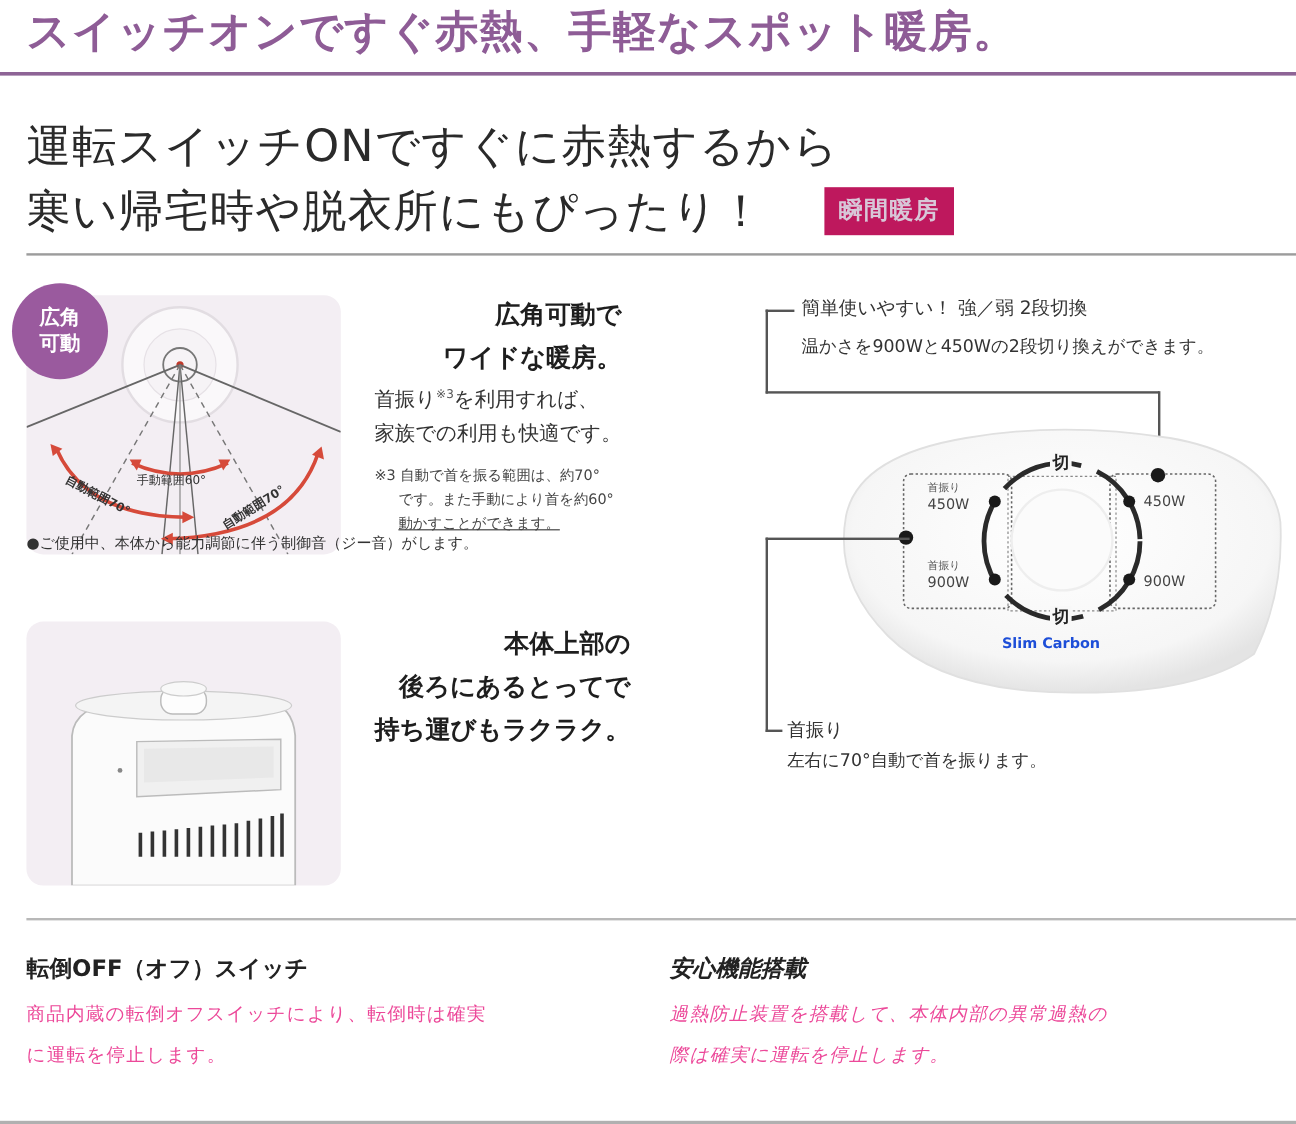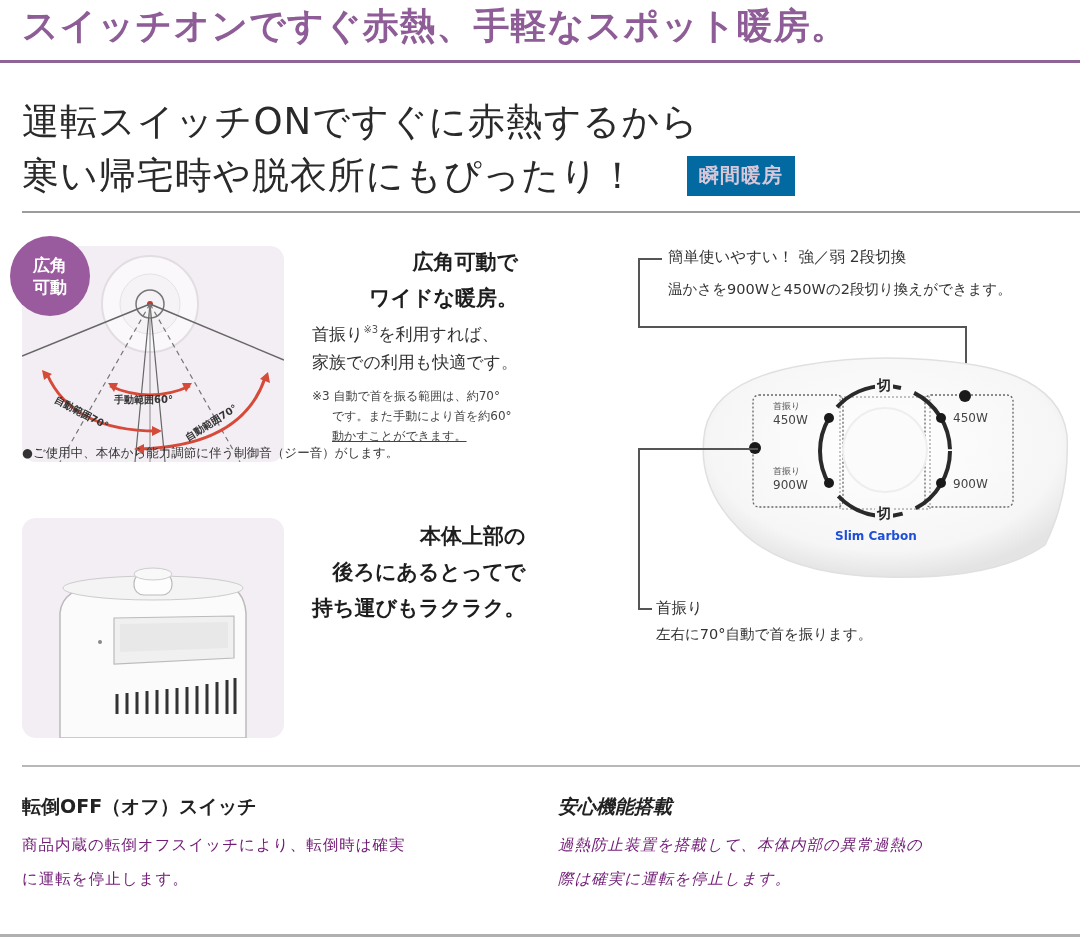--- a/index.html
+++ b/index.html
@@ -8,21 +8,21 @@
 
   .abs { position: absolute; }
 
   
   .main-title { left: 22px; top: 2px; font-size: 36px; font-weight: bold; color: #8e5c96; letter-spacing: 1px; white-space: nowrap; }
   .title-rule { left: 0; top: 60px; width: 1080px; height: 3px; background: #8e6496; }
 
   .lead { left: 22px; font-size: 37px; color: #2a2a2a; white-space: nowrap; letter-spacing: 1px; }
   .lead-1 { top: 97px; }
   .lead-2 { top: 151px; display: flex; align-items: center; gap: 28px; }
-  .tag { display: inline-block; margin-left: 22px; background: #0369a1; color: #d8c7d8; font-size: 20px; font-weight: bold; padding: 6px 12px 7px; letter-spacing: 1px; }
+  .tag { display: inline-block; margin-left: 22px; background: #be185d; color: #d8c7d8; font-size: 20px; font-weight: bold; padding: 6px 12px 7px; letter-spacing: 1px; }
   .lead-rule { left: 22px; top: 211px; width: 1058px; height: 2px; background: #9c9c9c; }
 
   
   .panel { background: #f3eef3; border-radius: 14px; overflow: hidden; }
   .panel-angle { left: 22px; top: 246px; width: 262px; height: 216px; }
   .badge { left: 10px; top: 236px; width: 80px; height: 80px; border-radius: 50%; background: #9a5a9e; color: #fff; font-weight: bold; font-size: 17px; line-height: 22px; text-align: center; display: flex; align-items: center; justify-content: center; z-index: 3; }
 
   .feat-title { font-size: 21px; font-weight: bold; color: #1e1e1e; line-height: 36px; white-space: nowrap; text-align: right; }
   .feat-body { font-size: 17px; color: #333; line-height: 28px; white-space: nowrap; }
   .feat-note { font-size: 12px; color: #444; line-height: 20px; white-space: nowrap; }
@@ -33,21 +33,21 @@
   .panel-handle { left: 22px; top: 518px; width: 262px; height: 220px; }
 
   
   .callout { font-size: 14.5px; color: #333; white-space: nowrap; line-height: 22px; }
   .callout-title { font-size: 15.5px; }
   .line { background: #555; }
 
   
   .bottom-rule { left: 22px; top: 765px; width: 1058px; height: 2px; background: #b8b8b8; }
   .sec-title { font-size: 19px; font-weight: bold; color: #222; white-space: nowrap; }
-  .sec-body { font-size: 15.5px; color: #701a75; line-height: 34px; white-space: nowrap; letter-spacing: 1px; }
+  .sec-body { font-size: 15.5px; color: #ec4899; line-height: 34px; white-space: nowrap; letter-spacing: 1px; }
   .end-rule { left: 0; top: 934px; width: 1080px; height: 3px; background: #b0b0b0; }
 </style>
 </head>
 <body>
 
 <div class="abs main-title">スイッチオンですぐ赤熱、手軽なスポット暖房。</div>
 <div class="abs title-rule"></div>
 
 <div class="abs lead lead-1">運転スイッチONですぐに赤熱するから</div>
 <div class="abs lead lead-2">
@@ -78,21 +78,21 @@
     <path d="M 88 140 Q 128 158 168 140" fill="none" stroke="#d64a3a" stroke-width="3"></path>
     <polygon points="86,137 96,137 92,146" fill="#d64a3a"></polygon>
     <polygon points="170,137 160,137 164,146" fill="#d64a3a"></polygon>
     <path d="M 25 128 Q 50 185 135 185" fill="none" stroke="#d64a3a" stroke-width="3"></path>
     <polygon points="20,124 30,128 22,134" fill="#d64a3a"></polygon>
     <polygon points="140,185 130,180 130,190" fill="#d64a3a"></polygon>
     <path d="M 118 203 Q 220 200 243 132" fill="none" stroke="#d64a3a" stroke-width="3"></path>
     <polygon points="112,203 122,198 122,208" fill="#d64a3a"></polygon>
     <polygon points="246,126 248,137 238,133" fill="#d64a3a"></polygon>
   </svg>
-  <div class="abs" style="left:92px;top:147px;font-size:10px;font-weight:bold;color:#333;">手動範囲60°</div>
+  <div class="abs" style="left:92px;top:147px;font-size:10px;font-weight:normal;color:#333;">手動範囲60°</div>
   <div class="abs" style="left:30px;top:160px;font-size:10px;font-weight:bold;color:#333;transform:rotate(28deg);">自動範囲70°</div>
   <div class="abs" style="left:160px;top:170px;font-size:10px;font-weight:bold;color:#333;transform:rotate(-32deg);">自動範囲70°</div>
 </div>
 
 <div class="abs" style="left:312px;top:244px;">
   <div class="feat-title">広角可動で</div>
   <div class="feat-title">ワイドな暖房。</div>
   <div class="feat-body">
     <span>首振り</span><span class="sup">※3</span><span>を利用すれば、</span>
   </div>

